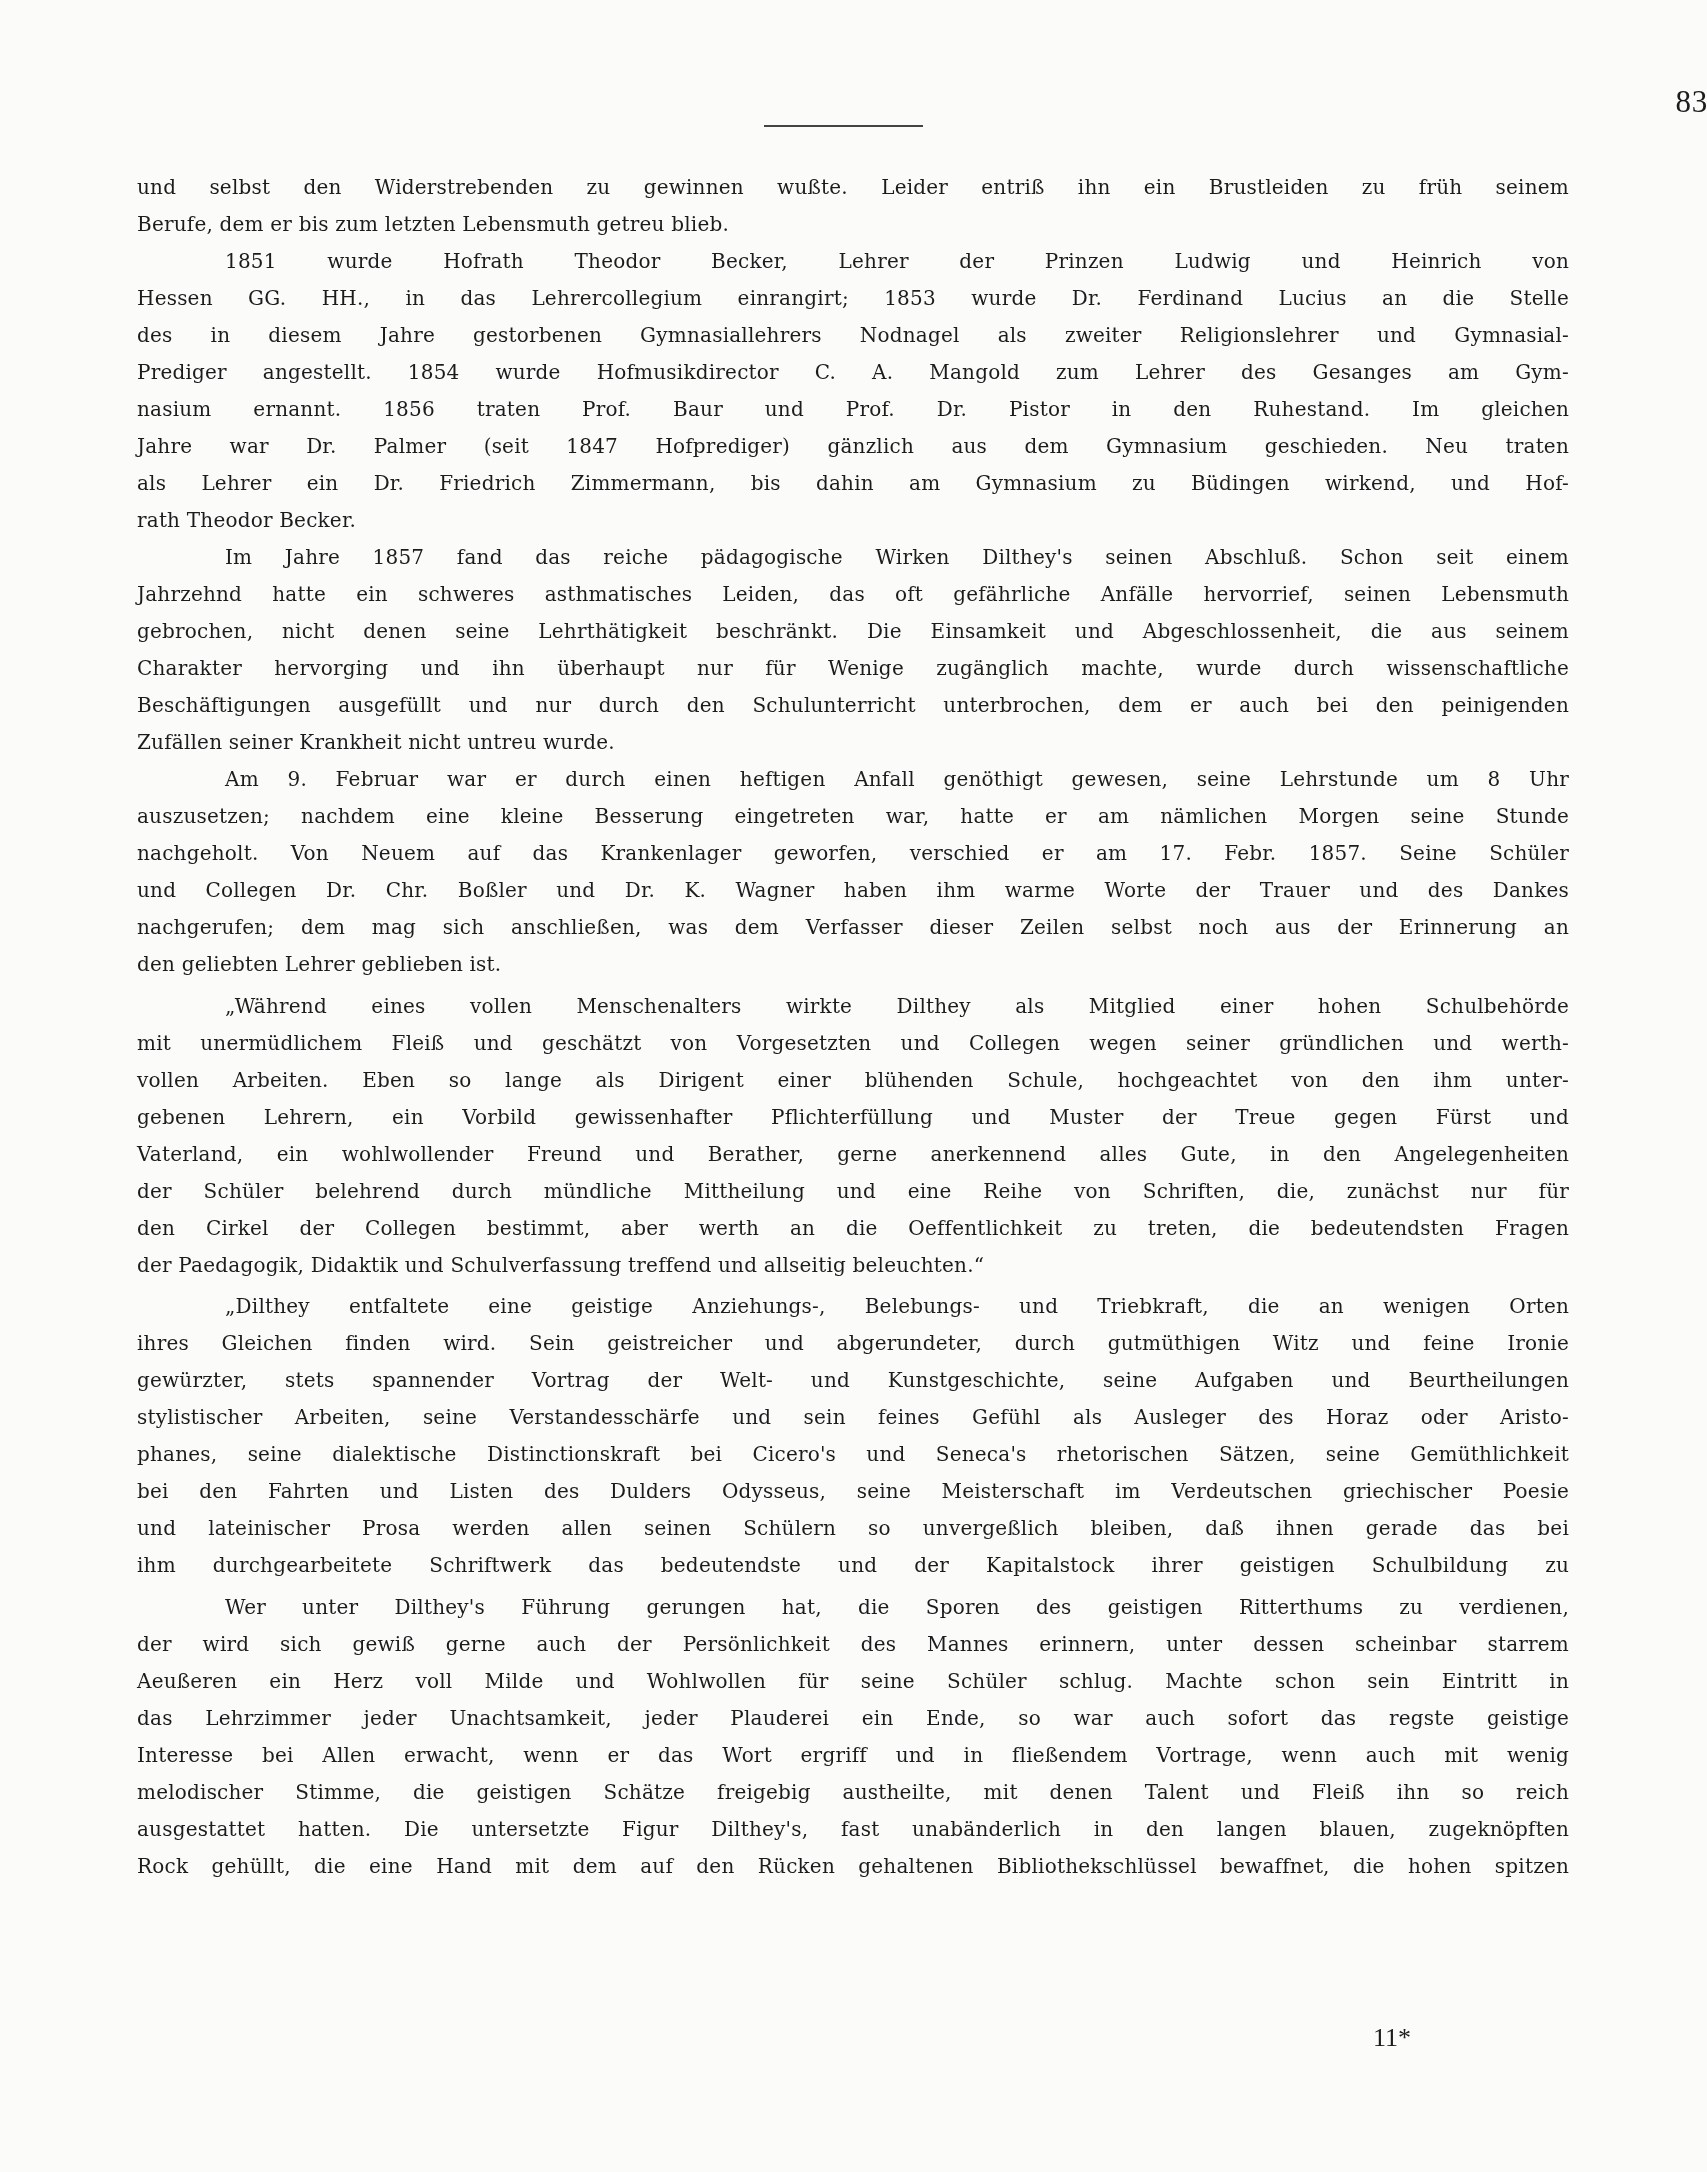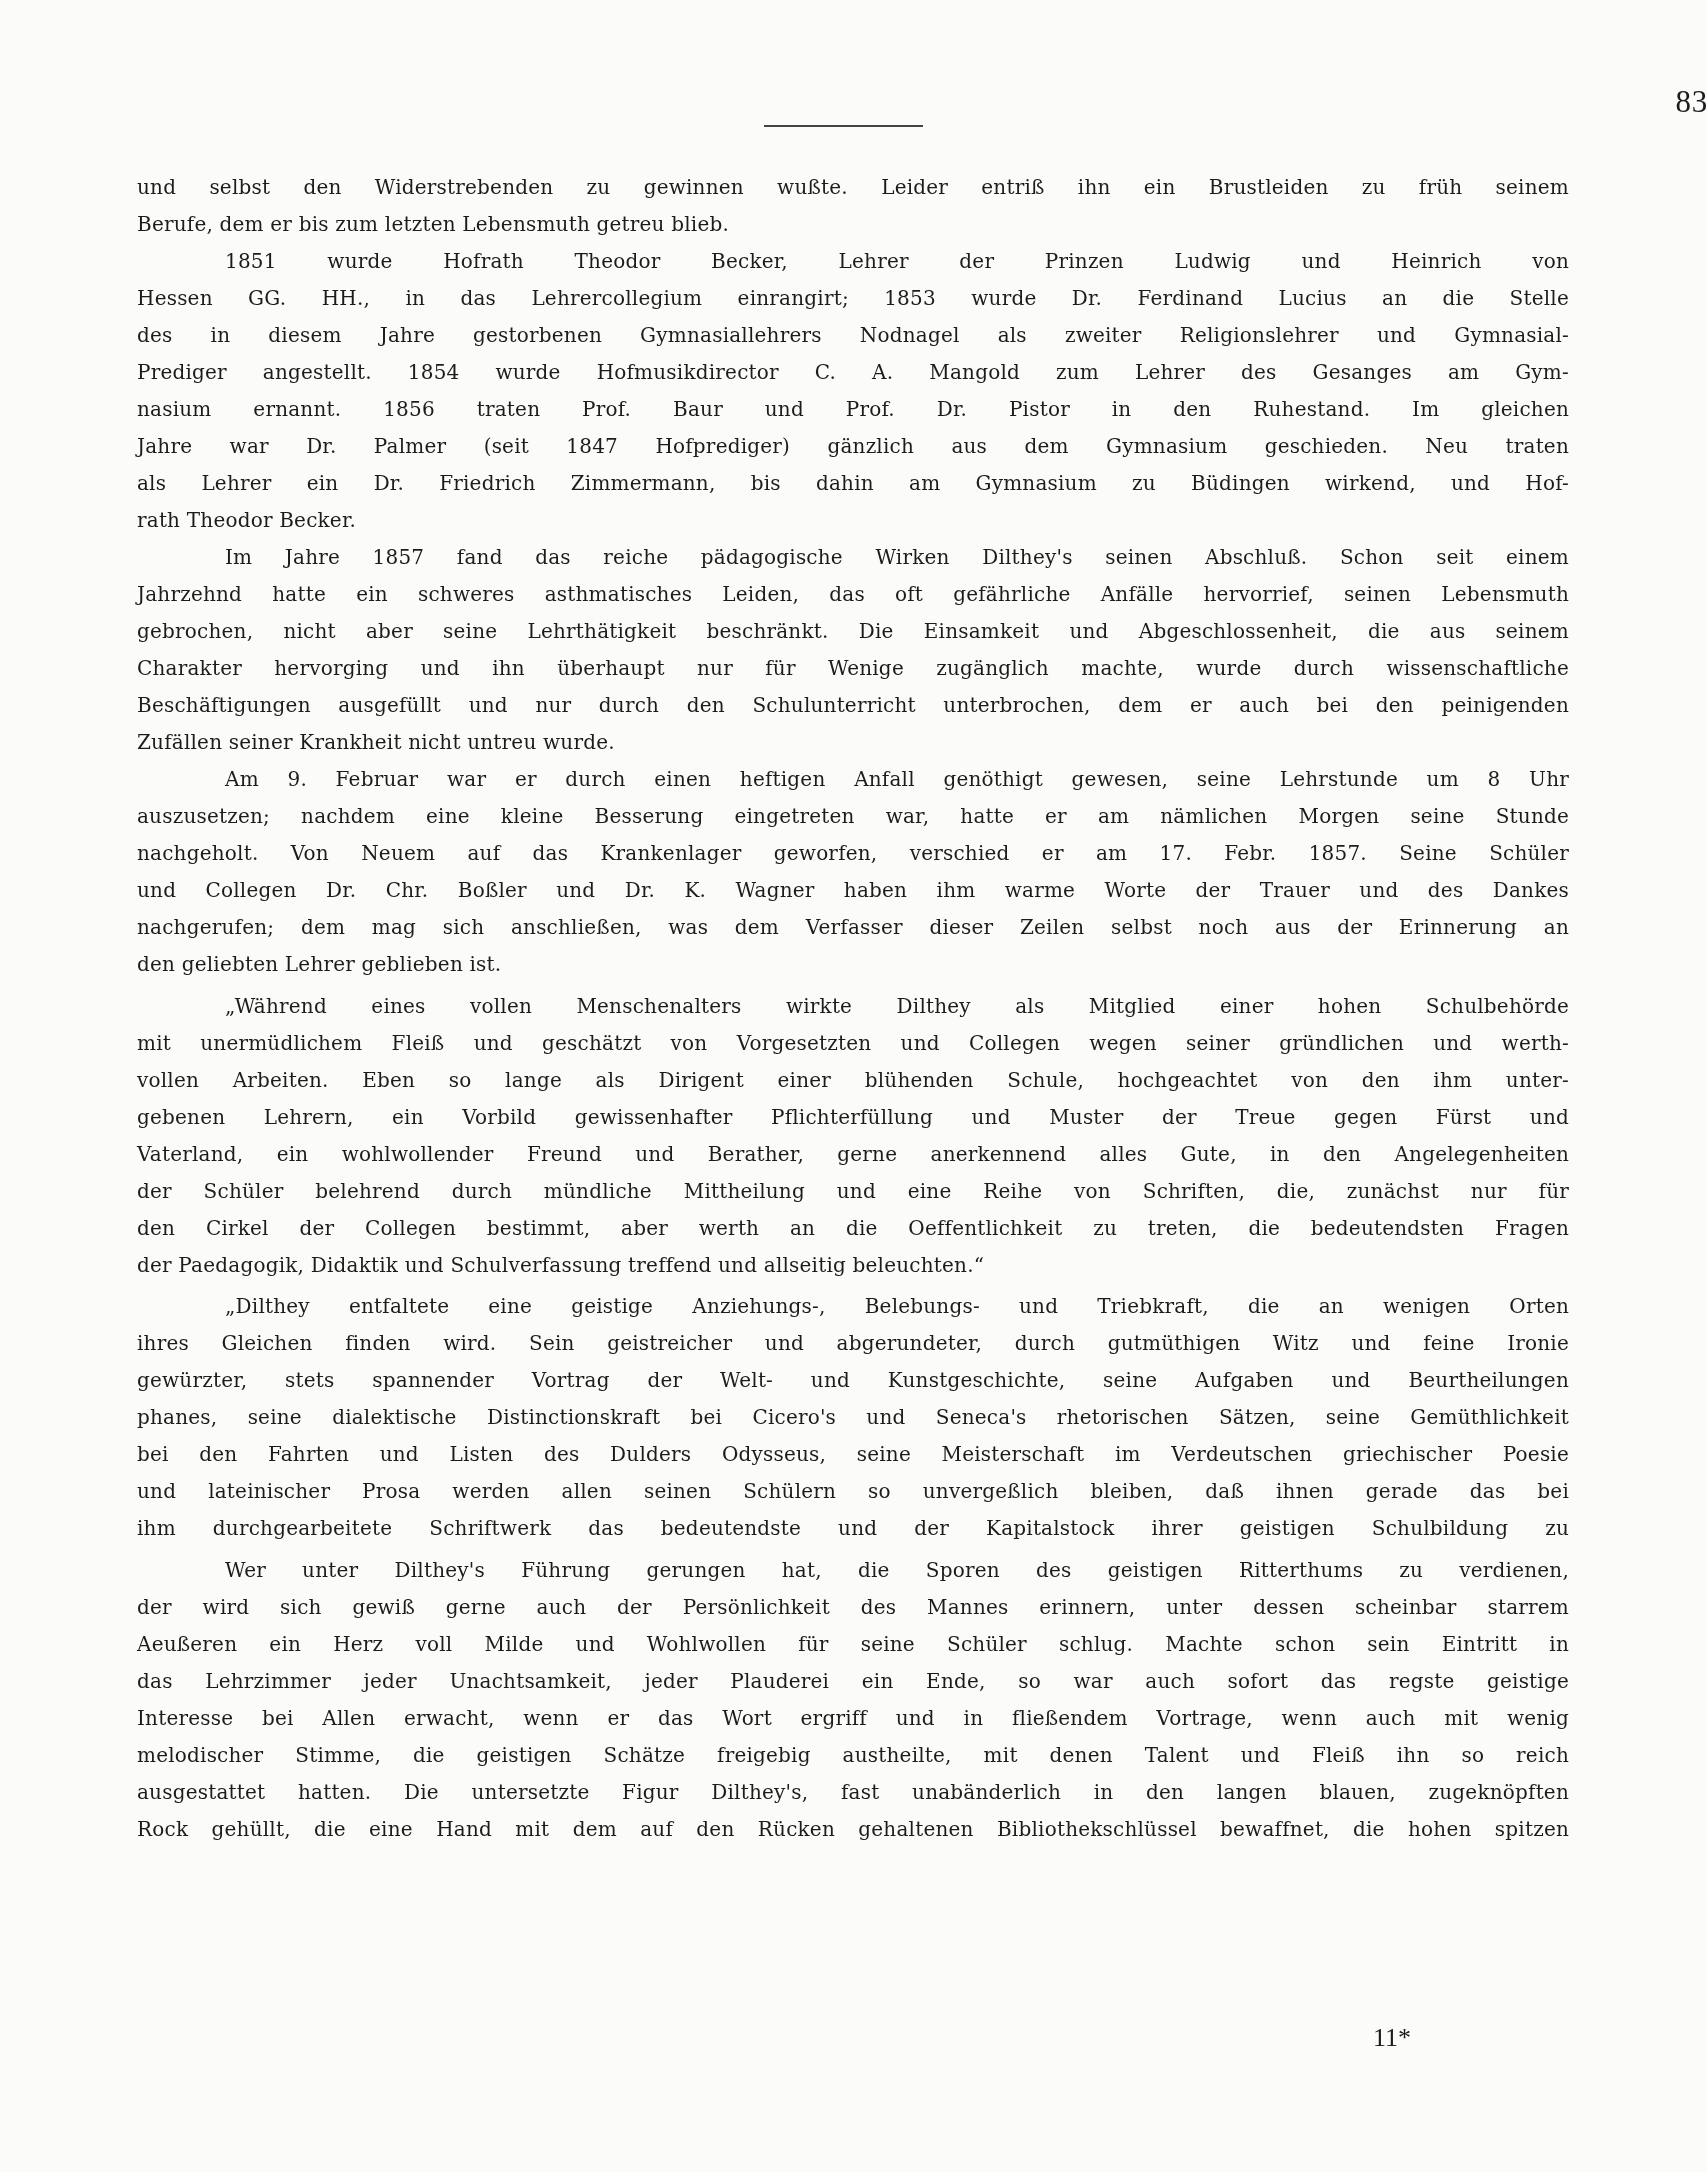--- a/index.html
+++ b/index.html
@@ -53,21 +53,21 @@
       <div class="line">des in diesem Jahre gestorbenen Gymnasiallehrers Nodnagel als zweiter Religionslehrer und Gymnasial-</div>
       <div class="line">Prediger angestellt.  1854 wurde Hofmusikdirector C. A. Mangold zum Lehrer des Gesanges am Gym-</div>
       <div class="line">nasium ernannt.  1856 traten Prof. Baur und Prof. Dr. Pistor in den Ruhestand.  Im gleichen</div>
       <div class="line">Jahre war Dr. Palmer (seit 1847 Hofprediger) gänzlich aus dem Gymnasium geschieden.  Neu traten</div>
       <div class="line">als Lehrer ein Dr. Friedrich Zimmermann, bis dahin am Gymnasium zu Büdingen wirkend, und Hof-</div>
       <div class="line last">rath Theodor Becker.</div>
     </div>
     <div>
       <div class="line indent">Im Jahre 1857 fand das reiche pädagogische Wirken Dilthey's seinen Abschluß.  Schon seit einem</div>
       <div class="line">Jahrzehnd hatte ein schweres asthmatisches Leiden, das oft gefährliche Anfälle hervorrief, seinen Lebensmuth</div>
-      <div class="line">gebrochen, nicht aber seine Lehrthätigkeit beschränkt.  Die Einsamkeit und Abgeschlossenheit, die aus seinem</div>
+      <div class="line">gebrochen, nicht denen seine Lehrthätigkeit beschränkt.  Die Einsamkeit und Abgeschlossenheit, die aus seinem</div>
       <div class="line">Charakter hervorging und ihn überhaupt nur für Wenige zugänglich machte, wurde durch wissenschaftliche</div>
       <div class="line">Beschäftigungen ausgefüllt und nur durch den Schulunterricht unterbrochen, dem er auch bei den peinigenden</div>
       <div class="line last">Zufällen seiner Krankheit nicht untreu wurde.</div>
     </div>
     <div>
       <div class="line indent">Am 9. Februar war er durch einen heftigen Anfall genöthigt gewesen, seine Lehrstunde um 8 Uhr</div>
       <div class="line">auszusetzen; nachdem eine kleine Besserung eingetreten war, hatte er am nämlichen Morgen seine Stunde</div>
       <div class="line">nachgeholt.  Von Neuem auf das Krankenlager geworfen, verschied er am 17. Febr. 1857.  Seine Schüler</div>
       <div class="line">und Collegen Dr. Chr. Boßler und Dr. K. Wagner haben ihm warme Worte der Trauer und des Dankes</div>
       <div class="line">nachgerufen; dem mag sich anschließen, was dem Verfasser dieser Zeilen selbst noch aus der Erinnerung an</div>
@@ -80,20 +80,21 @@
       <div class="line">gebenen Lehrern, ein Vorbild gewissenhafter Pflichterfüllung und Muster der Treue gegen Fürst und</div>
       <div class="line">Vaterland, ein wohlwollender Freund und Berather, gerne anerkennend alles Gute, in den Angelegenheiten</div>
       <div class="line">der Schüler belehrend durch mündliche Mittheilung und eine Reihe von Schriften, die, zunächst nur für</div>
       <div class="line">den Cirkel der Collegen bestimmt, aber werth an die Oeffentlichkeit zu treten, die bedeutendsten Fragen</div>
       <div class="line last">der Paedagogik, Didaktik und Schulverfassung treffend und allseitig beleuchten.“</div>
     </div>
     <div>
       <div class="line indent gap-before">„Dilthey entfaltete eine geistige Anziehungs-, Belebungs- und Triebkraft, die an wenigen Orten</div>
       <div class="line">ihres Gleichen finden wird.  Sein geistreicher und abgerundeter, durch gutmüthigen Witz und feine Ironie</div>
       <div class="line">gewürzter, stets spannender Vortrag der Welt- und Kunstgeschichte, seine Aufgaben und Beurtheilungen</div>
+      <div class="line">stylistischer Arbeiten, seine Verstandesschärfe und sein feines Gefühl als Ausleger des Horaz oder Aristo-</div>
       <div class="line">phanes, seine dialektische Distinctionskraft bei Cicero's und Seneca's rhetorischen Sätzen, seine Gemüthlichkeit</div>
       <div class="line">bei den Fahrten und Listen des Dulders Odysseus, seine Meisterschaft im Verdeutschen griechischer Poesie</div>
       <div class="line">und lateinischer Prosa werden allen seinen Schülern so unvergeßlich bleiben, daß ihnen gerade das bei</div>
       <div class="line">ihm durchgearbeitete Schriftwerk das bedeutendste und der Kapitalstock ihrer geistigen Schulbildung zu</div>
     </div>
     <div>
       <div class="line indent gap-before">Wer unter Dilthey's Führung gerungen hat, die Sporen des geistigen Ritterthums zu verdienen,</div>
       <div class="line">der wird sich gewiß gerne auch der Persönlichkeit des Mannes erinnern, unter dessen scheinbar starrem</div>
       <div class="line">Aeußeren ein Herz voll Milde und Wohlwollen für seine Schüler schlug.  Machte schon sein Eintritt in</div>
       <div class="line">das Lehrzimmer jeder Unachtsamkeit, jeder Plauderei ein Ende, so war auch sofort das regste geistige</div>

